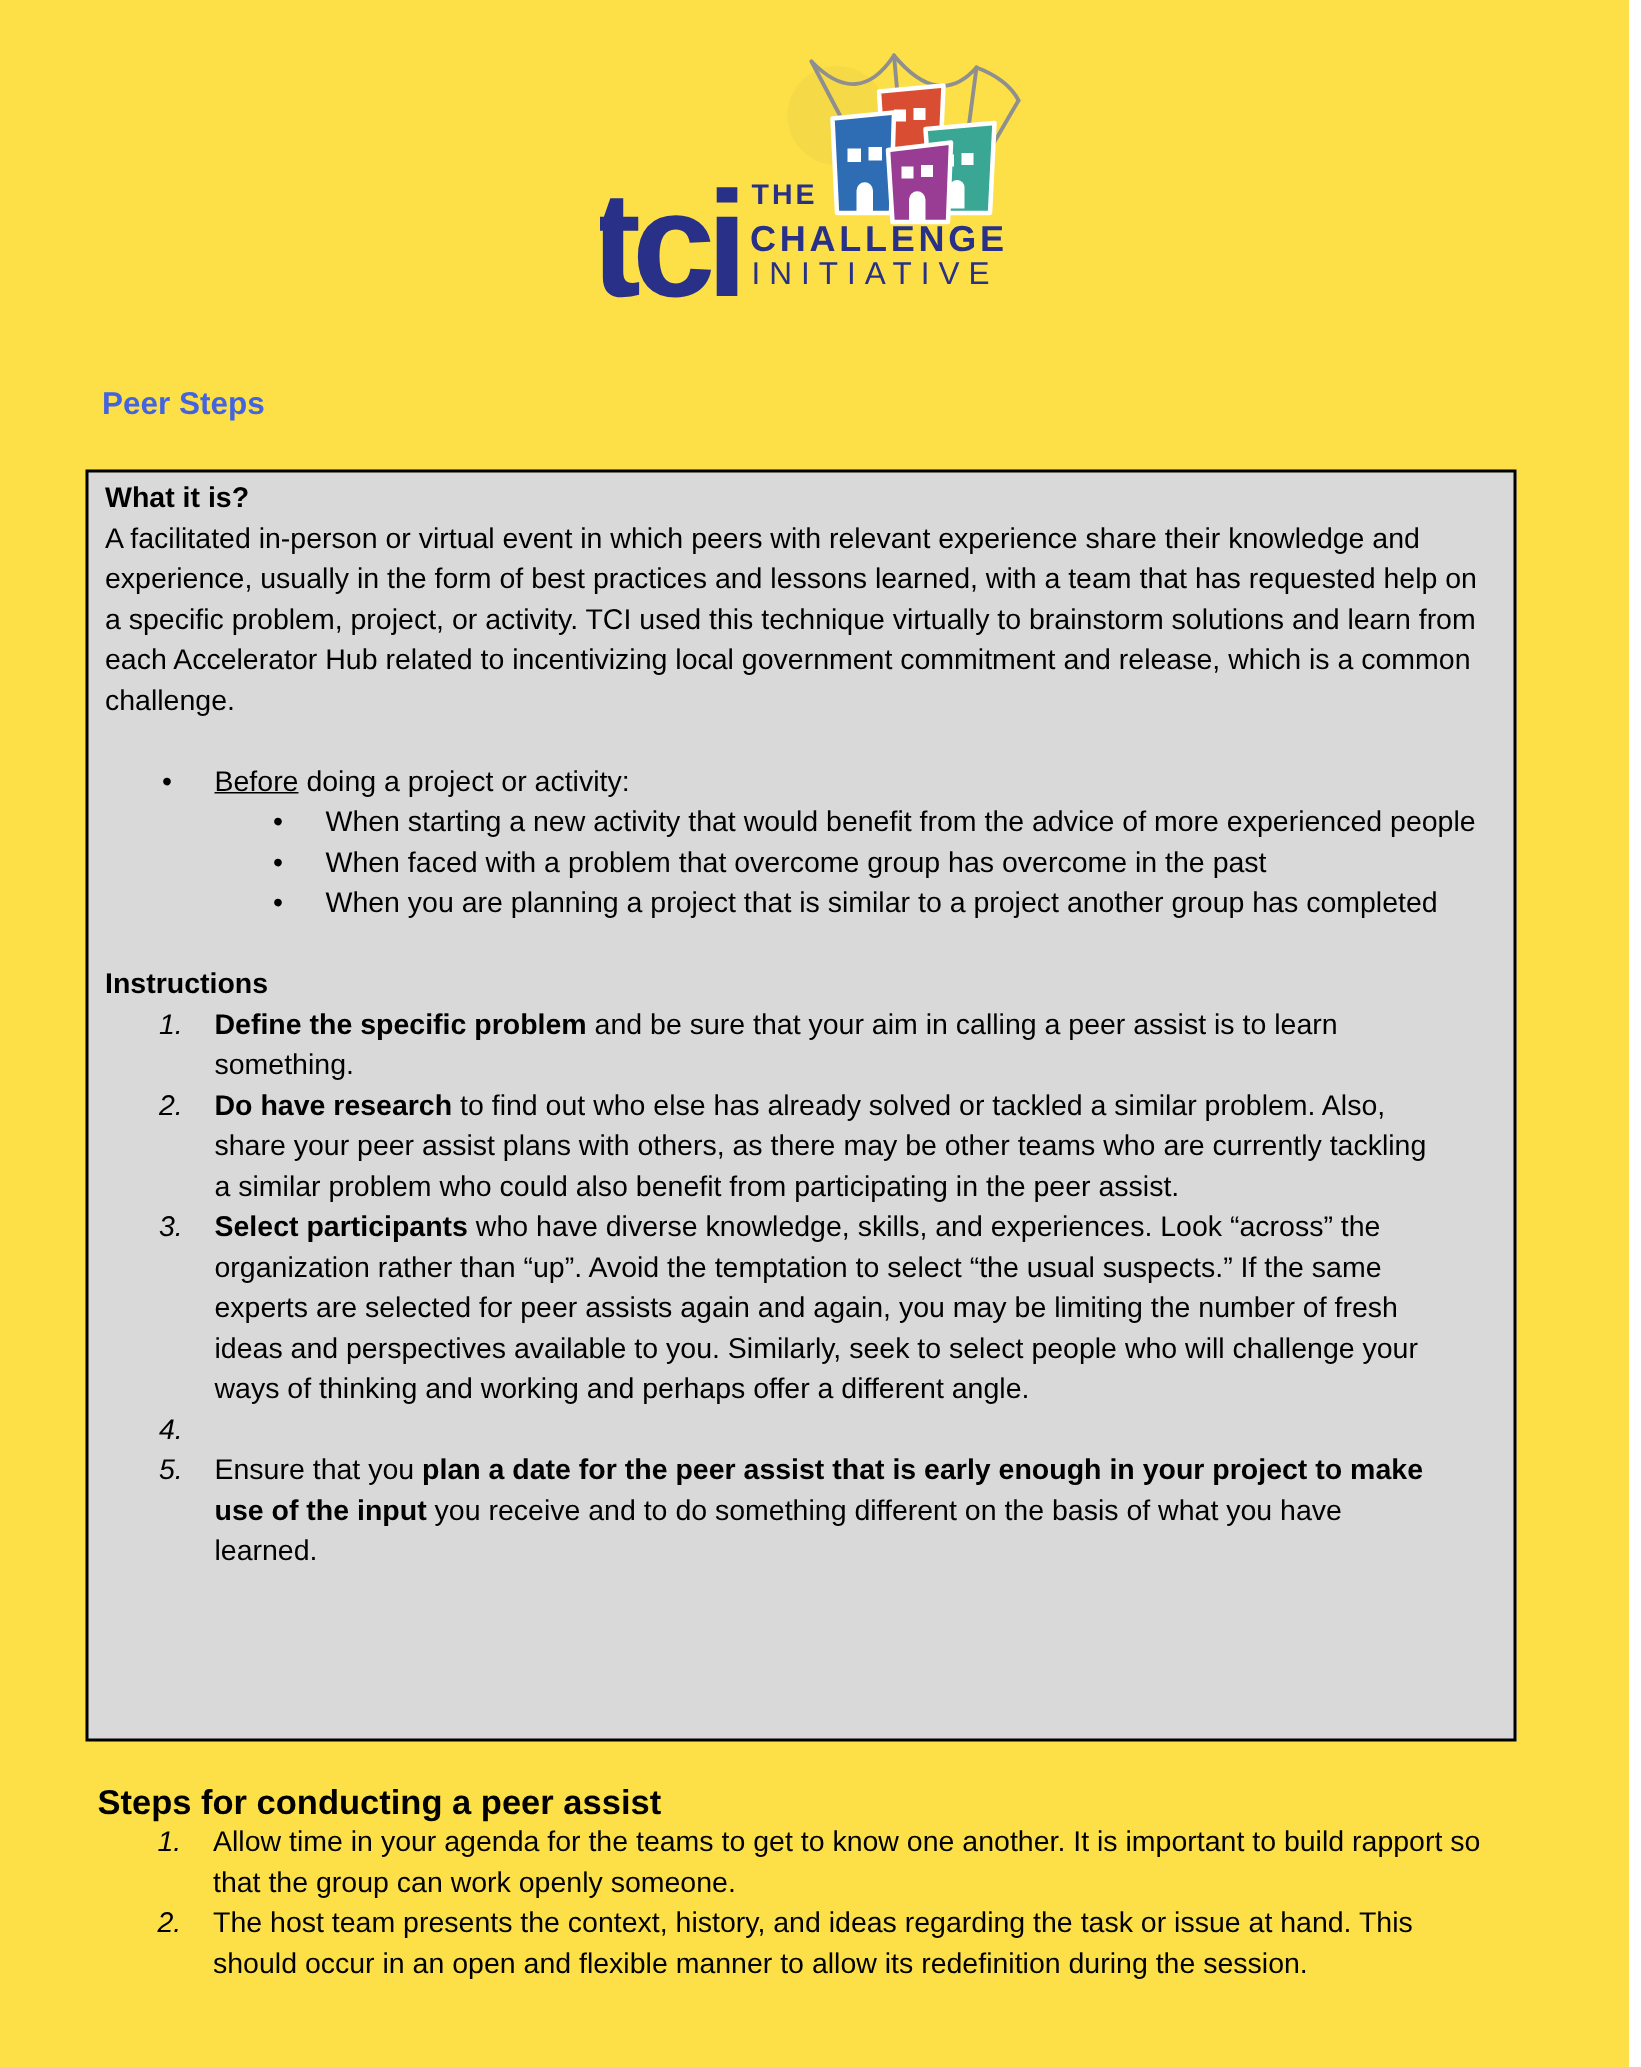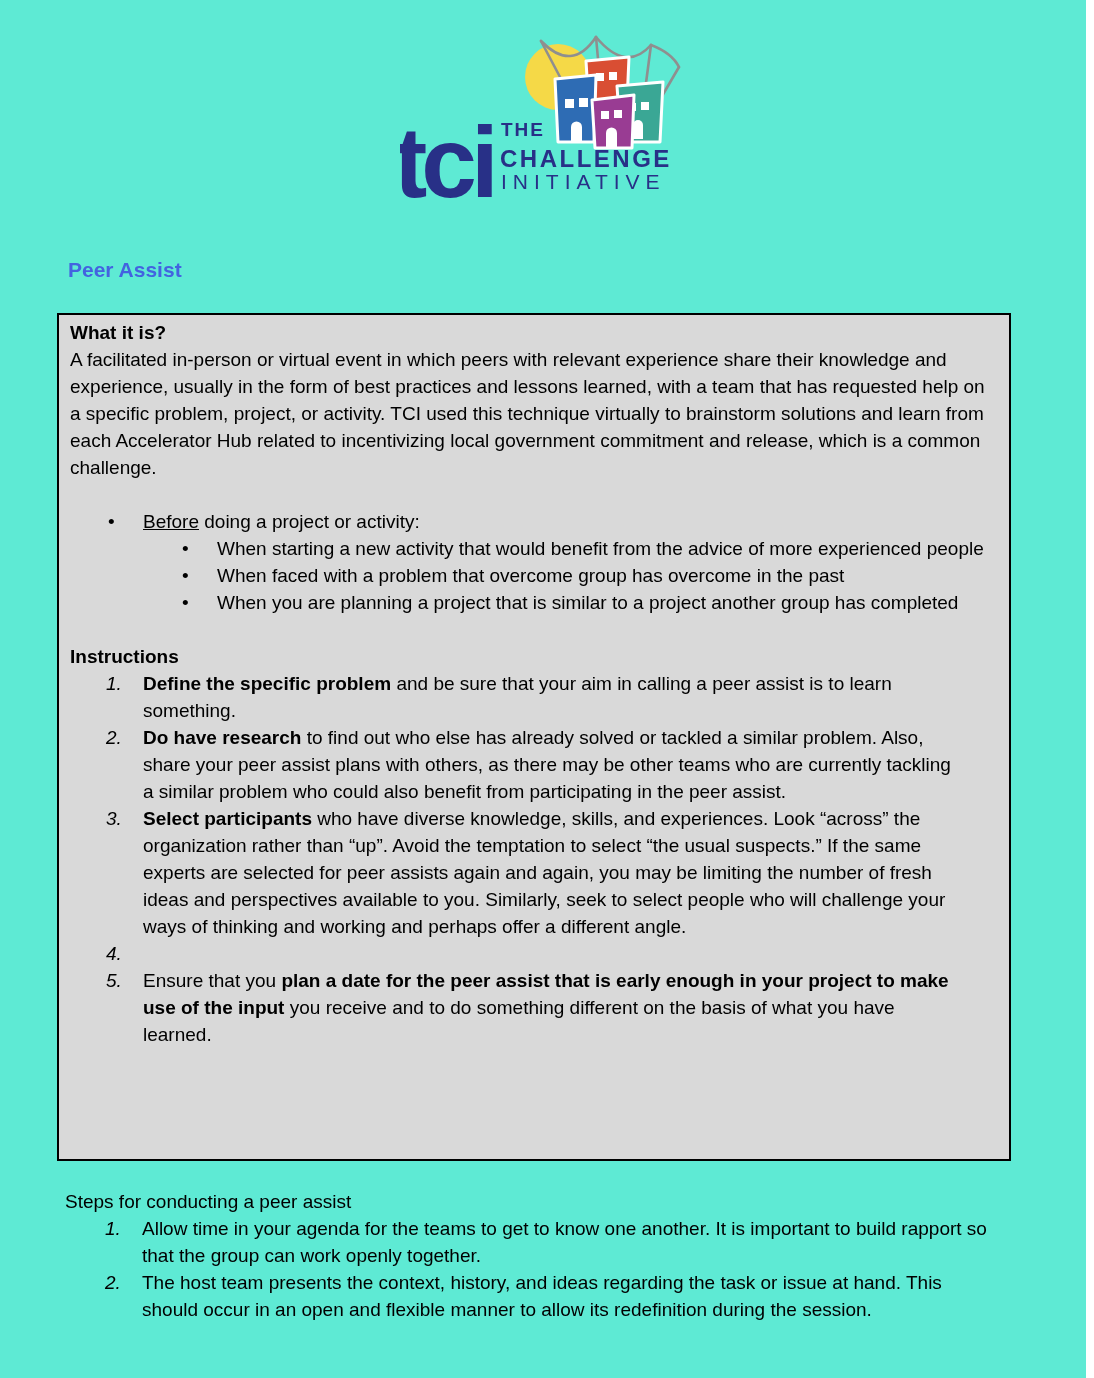--- a/index.html
+++ b/index.html
@@ -4,21 +4,21 @@
 <style>
   * { margin:0; padding:0; box-sizing:border-box; }
   html,body { background:#ffffff; }
   body {
     width:1094px; height:1378px;
     font-family:"Liberation Sans", sans-serif;
     color:#000;
     position:relative;
     overflow:hidden;
   }
-  .page { position:relative; width:1086px; height:1378px; background:#5eead4; }
+  .page { position:relative; width:1086px; height:1378px; background:#fde047; }
 
   
   .logo { position:absolute; left:400px; top:25px; width:316px; height:192px; }
 
   
   .doc-title {
     position:absolute; left:68px; top:256px;
     font-size:21px; font-weight:bold; color:#4363e0;
     line-height:27px;
   }
@@ -45,21 +45,21 @@
   .numitem .num { flex:0 0 37px; font-style:italic; }
   .numitem .ntext { flex:1; }
   .graybox .numitem { padding-left:36px; }
   .graybox .numitem .ntext { max-width:820px; }
 
   
   .steps {
     position:absolute; left:65px; top:1188px; width:932px;
     font-size:19px; line-height:27px;
   }
-  .steps h2 { font-size:19px; font-weight:normal; line-height:27px; }
+  .steps h2 { font-size:23px; font-weight:bold; line-height:27px; }
   .steps .numitem { padding-left:40px; }
 
   b { font-weight:bold;margin-top:20px; }
 </style>
 </head>
 <body>
 
 <div class="page">
 
   <div class="logo">
@@ -107,21 +107,21 @@
         </g>
       </g>
 
       <text x="-6" y="172" font-family="Liberation Sans, sans-serif" font-size="100" font-weight="bold" letter-spacing="-6" fill="#283087">tci</text>
       <text x="101" y="111" font-family="Liberation Sans, sans-serif" font-size="19" font-weight="bold" letter-spacing="2" fill="#283087">THE</text>
       <text x="100" y="142" font-family="Liberation Sans, sans-serif" font-size="24" font-weight="bold" letter-spacing="2.5" fill="#283087">CHALLENGE</text>
       <text x="101" y="164" font-family="Liberation Sans, sans-serif" font-size="21" letter-spacing="6" fill="#283087">INITIATIVE</text>
     </svg>
   </div>
 
-  <h1 class="doc-title">Peer Assist</h1>
+  <h1 class="doc-title">Peer Steps</h1>
 
   <section class="graybox">
 
     <h2>What it is?</h2>
     <p>A facilitated in-person or virtual event in which peers with relevant experience share their knowledge and experience, usually in the form of best practices and lessons learned, with a team that has requested help on a specific problem, project, or activity. TCI used this technique virtually to brainstorm solutions and learn from each Accelerator Hub related to incentivizing local government commitment and release, which is a common challenge.</p>
 
     <div class="gap"></div>
 
 
     <div class="bullet l1">
@@ -164,21 +164,21 @@
     <div class="numitem">
       <span class="num">5.</span>
       <div class="ntext"><span>Ensure that you </span><b>plan a date for the peer assist that is early enough in your project to make use of the input</b><span> you receive and to do something different on the basis of what you have learned.</span></div>
     </div>
   </section>
 
   <section class="steps">
     <h2>Steps for conducting a peer assist</h2>
     <div class="numitem">
       <span class="num">1.</span>
-      <div class="ntext">Allow time in your agenda for the teams to get to know one another. It is important to build rapport so that the group can work openly together.</div>
+      <div class="ntext">Allow time in your agenda for the teams to get to know one another. It is important to build rapport so that the group can work openly someone.</div>
     </div>
     <div class="numitem">
       <span class="num">2.</span>
       <div class="ntext">The host team presents the context, history, and ideas regarding the task or issue at hand. This should occur in an open and flexible manner to allow its redefinition during the session.</div>
     </div>
   </section>
 
 </div>
 
 </body></html>

